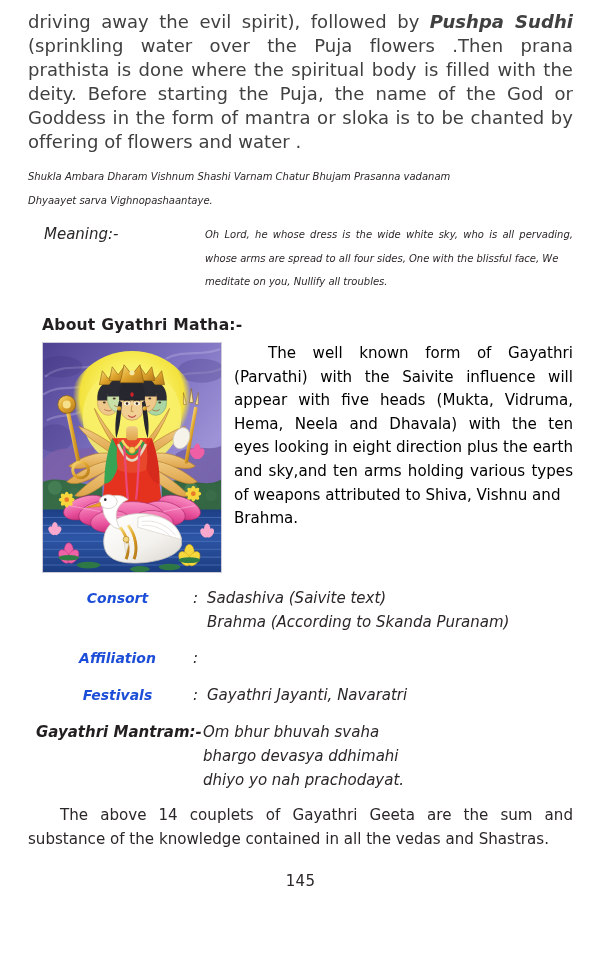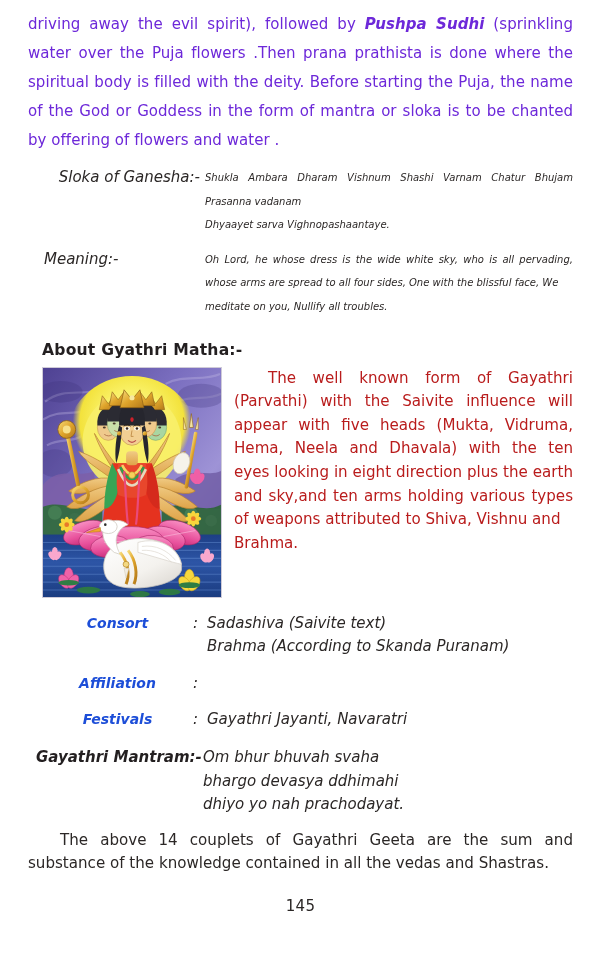--- a/index.html
+++ b/index.html
@@ -20,25 +20,25 @@
 
   .page {
     position: relative;
     width: 600px;
     height: 968px;
     padding: 10px 27px 0 28px;
   }
 
   
   .para {
-    font-size: 15px;
-    line-height: 29px;
+    font-size: 18px;
+    line-height: 24px;
     text-align: justify;
     text-justify: inter-word;
-    color: #6d28d9;
+    color: #404040;
     letter-spacing: 0.05px;
   }
 
   .para b {
     font-weight: bold;
     font-style: italic;
   }
 
   
   .kv {
@@ -99,21 +99,21 @@
     overflow: hidden;
     background: #6b5aa8;
     border: 1px solid #cfcbd8;
   }
   .figure-text {
     margin-left: 206px;
     font-size: 15.1px;
     line-height: 23.6px;
     text-align: justify;
     text-justify: inter-word;
-    color: #b91c1c;
+    color: #000000;
     text-indent: 34px;
   }
   .figure-text .tail { text-indent: 0; text-align: left; }
 
   
   .attr-table {
     margin-top: 14px;
     margin-left: 14px;
     width: 532px;
   }
@@ -196,21 +196,20 @@
   .art svg { display: block; width: 100%; height: 100%; }
 </style>
 </head>
 <body>
 
 <div class="page">
 
   <p class="para"><span>driving away the evil spirit), followed by </span><b>Pushpa Sudhi</b><span> (sprinkling water over the Puja flowers .Then prana prathista is done where the spiritual body is filled with the deity. Before starting the Puja, the name of the God or Goddess in the form of mantra or sloka is to be chanted by offering of flowers and water .</span></p>
 
   <div class="kv sloka-row">
-    <div class="label">Sloka of Ganesha:-</div>
     <div class="value">
       <span>Shukla Ambara Dharam Vishnum Shashi Varnam Chatur Bhujam Prasanna vadanam</span>
       <div class="lastline">Dhyaayet sarva Vighnopashaantaye.</div>
     </div>
   </div>
 
   <div class="kv sloka-row">
     <div class="label" style="text-align:left;padding-left:16px;padding-right:0;">Meaning:-</div>
     <div class="value">
       <span>Oh Lord, he whose dress is the wide white sky, who is all pervading, whose arms are spread to all four sides, One with the blissful face, We</span>

